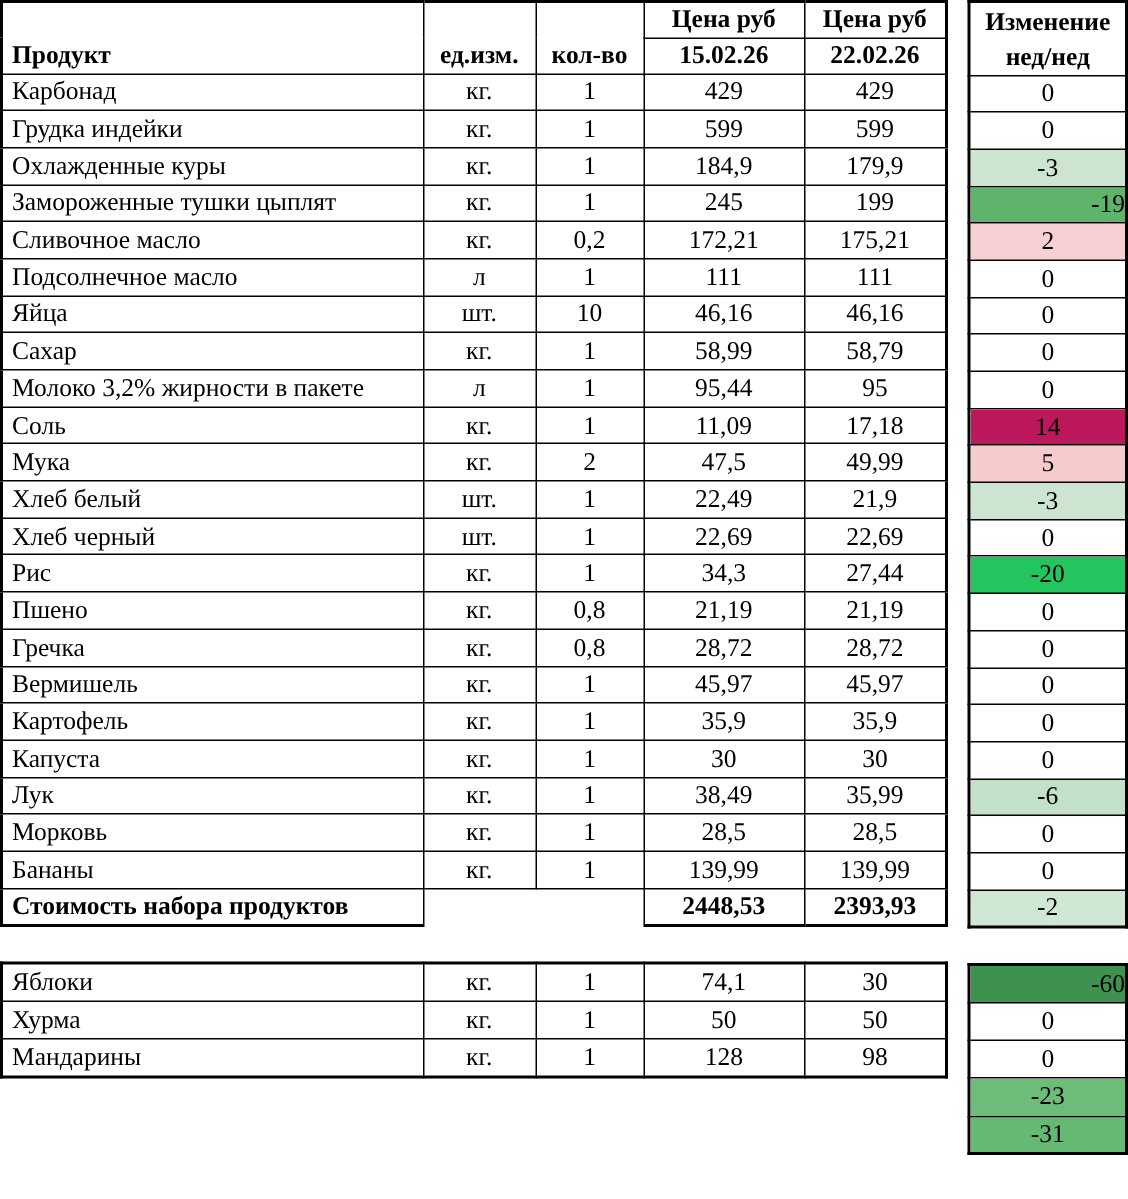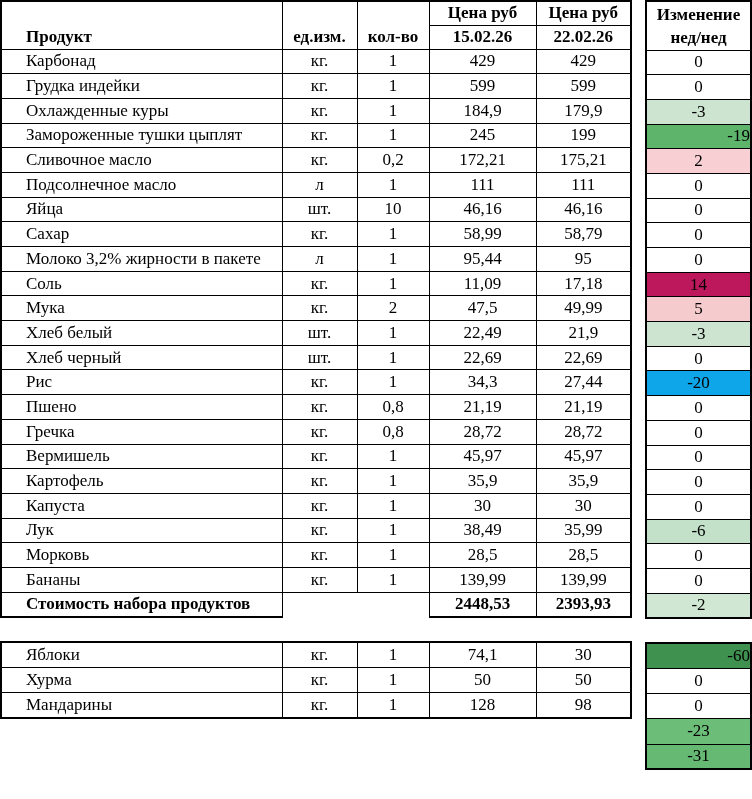--- a/index.html
+++ b/index.html
@@ -19,21 +19,21 @@
   }
   .c-prod { width: 281px; } .c-unit { width: 75px; } .c-qty { width: 72px; }
   .c-p1 { width: 107px; }  .c-p2 { width: 95px; }
 
   .cell {
     border: 1px solid #000; padding: 0;
     text-align: center; vertical-align: middle;
     overflow: hidden; white-space: nowrap;
   }
   th.cell { font-weight: bold; }
-  .prod, .prod-h { text-align: left; padding-left: 24px; }
+  .prod, .prod-h { text-align: left; padding-left: 6px; }
   .bottom-al { vertical-align: bottom; padding-bottom: 2px; }
 
   .h-row { height: 24px; }
   .d-row { height: 24.7px; }
   .fruits .d-row, .change-fruits .d-row { height: 25.3px; }
 
   
   .main thead tr:first-child .cell { border-top-width: 2px; }
   .edge-l { border-left-width: 2px; }
   .edge-r { border-right-width: 2px; }
@@ -320,21 +320,21 @@
           <tr class="d-row">
             <td class="cell" style="background-color: rgb(246, 203, 206);">5</td>
           </tr>
           <tr class="d-row">
             <td class="cell" style="background-color: rgb(205, 229, 208);">-3</td>
           </tr>
           <tr class="d-row">
             <td class="cell" style="background-color: rgb(255, 255, 255);">0</td>
           </tr>
           <tr class="d-row">
-            <td class="cell" style="background-color: #0ea5e9;">-20</td>
+            <td class="cell" style="background-color: #22c55e;">-20</td>
           </tr>
           <tr class="d-row">
             <td class="cell" style="background-color: rgb(255, 255, 255);">0</td>
           </tr>
           <tr class="d-row">
             <td class="cell" style="background-color: rgb(255, 255, 255);">0</td>
           </tr>
           <tr class="d-row">
             <td class="cell" style="background-color: rgb(255, 255, 255);">0</td>
           </tr>

